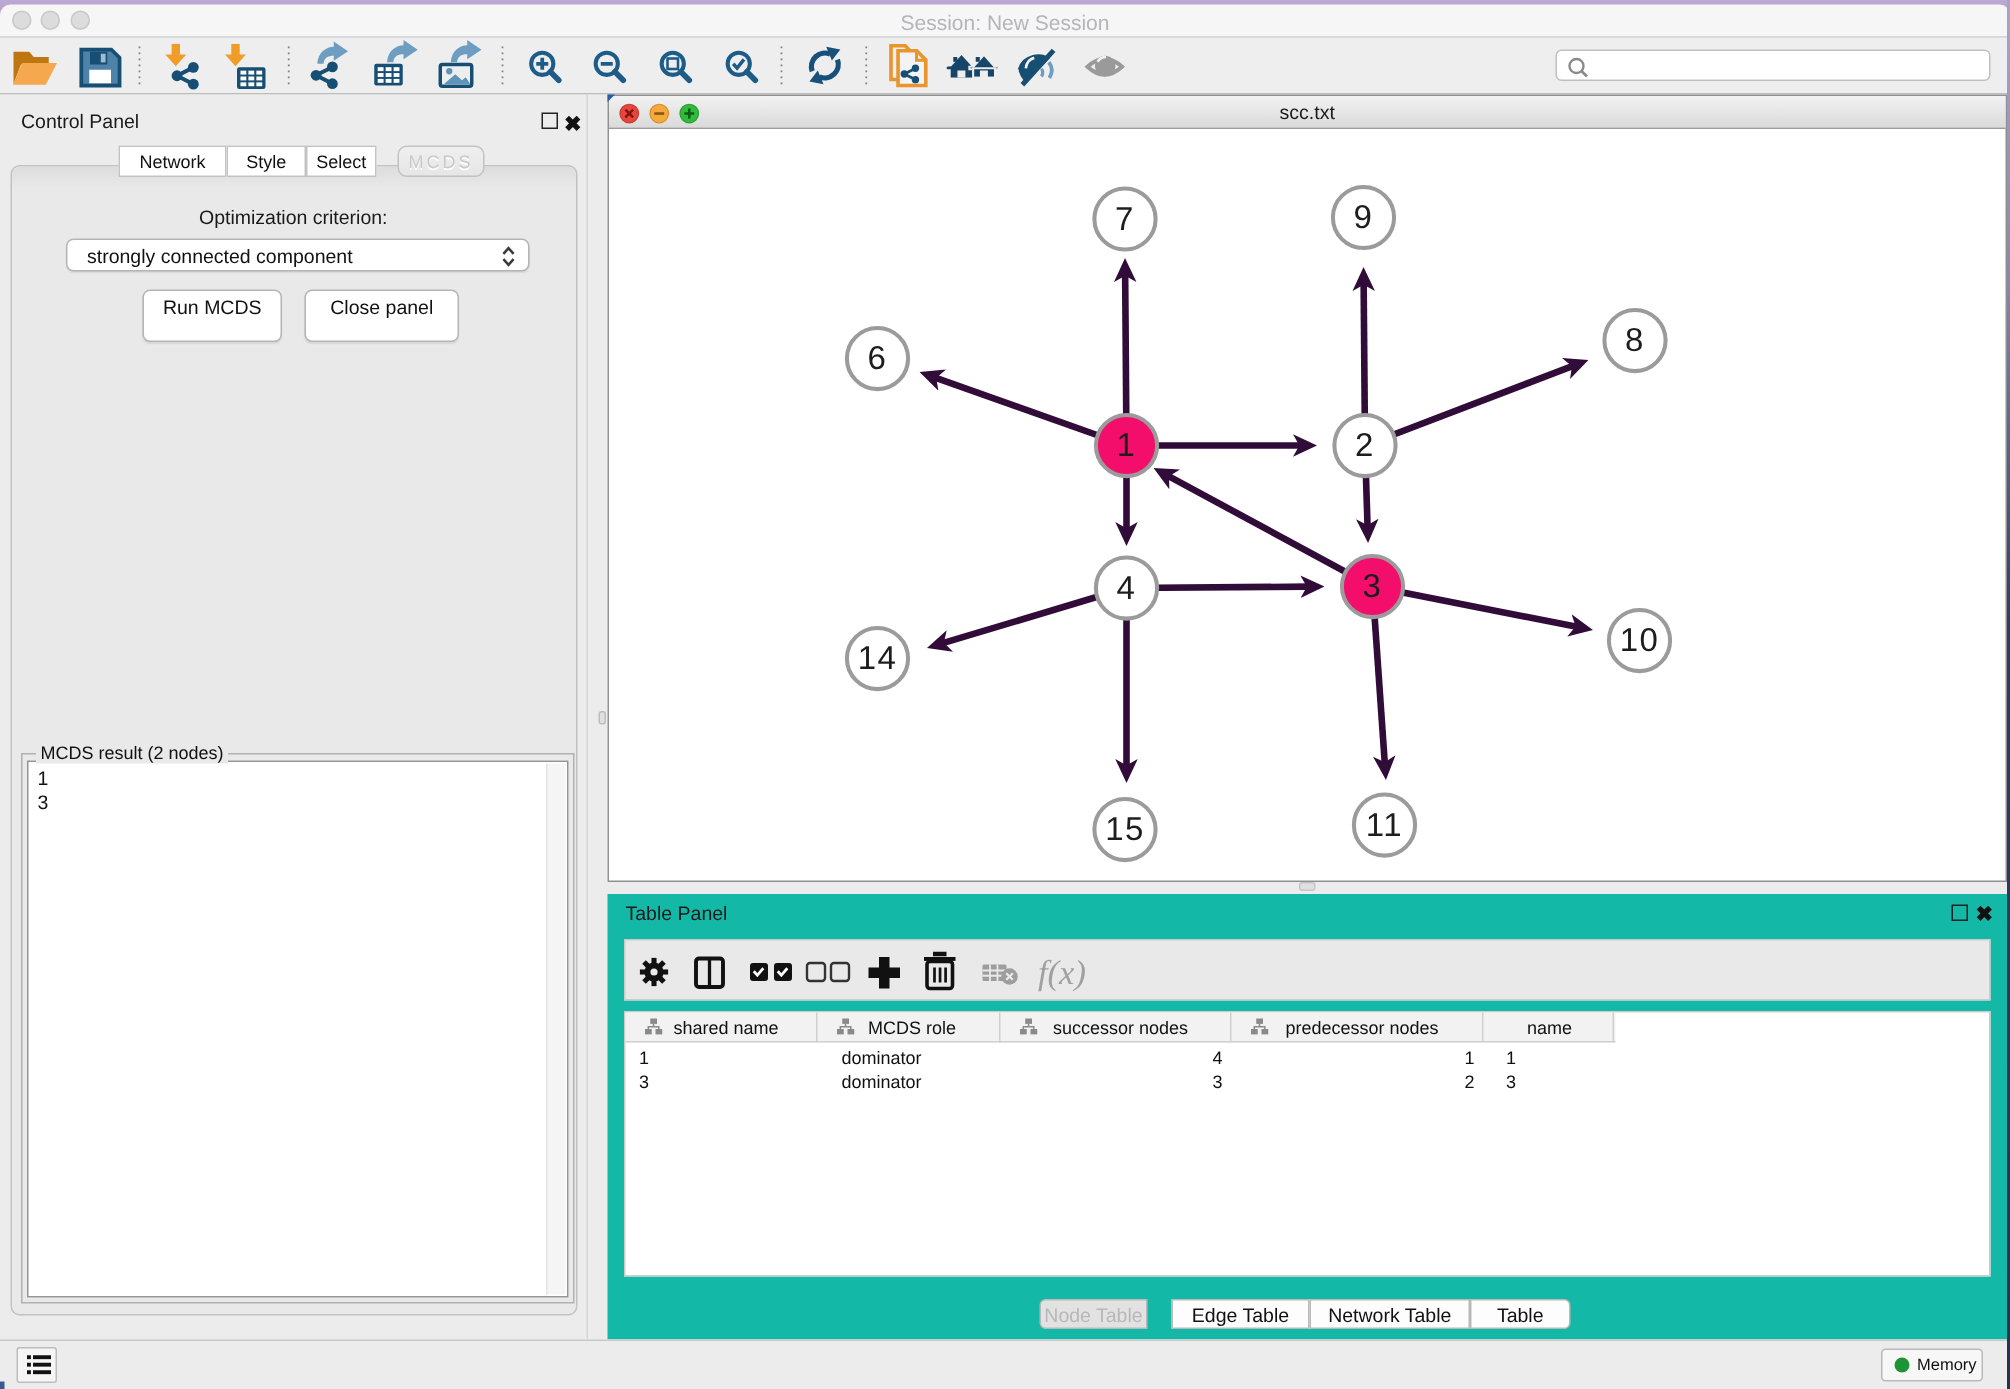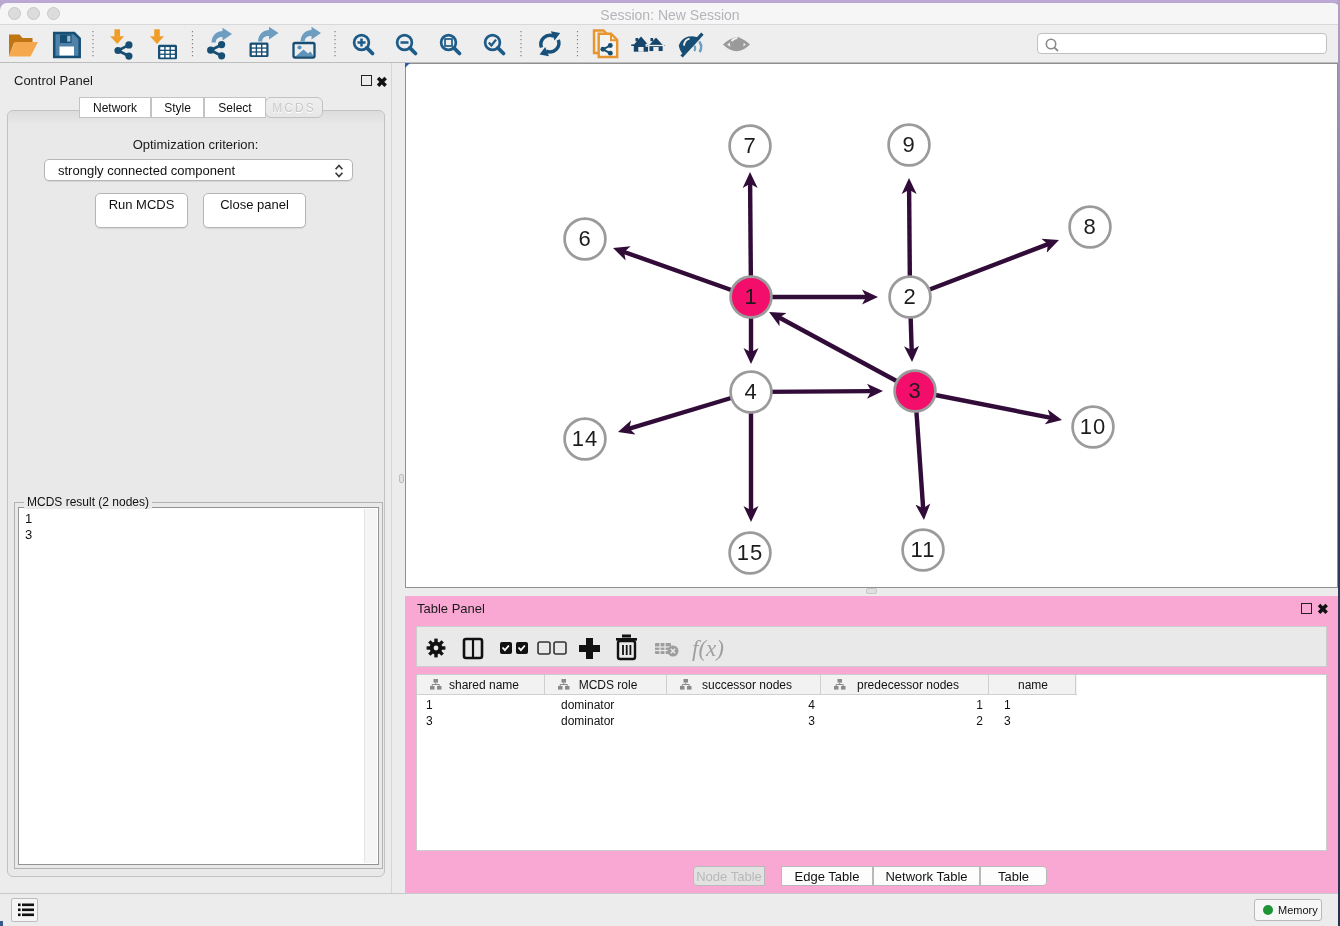--- a/index.html
+++ b/index.html
@@ -39,21 +39,21 @@
   #hsplit { left:405px; top:588px; width:935px; height:8px; background:#ececec; }
   #hgrip { position:absolute; left:461px; top:0px; width:11px; height:6px; background:#e0e0e0; border:1px solid #c6c6c6; border-radius:2px; }
 
   
   #netframe { left:405px; top:63px; width:933px; height:525px; background:#fff; border:1px solid #909090; }
   #nf-title { position:absolute; left:0; top:0; width:100%; height:22px; background:linear-gradient(#f2f2f2,#dadada); border-bottom:1px solid #9c9c9c; }
   #nf-text { position:absolute; top:3px; left:0; width:100%; text-align:center; font-size:13px; color:#1a1a1a; }
   #graph { position:absolute; left:1px; top:24px; }
 
   
-  #tablepanel { left:405px; top:596px; width:935px; height:297px; background:#f9a8d4; }
+  #tablepanel { left:405px; top:596px; width:935px; height:297px; background:#14b8a6; }
   #tp-title { position:absolute; left:12px; top:5px; font-size:13px; color:#1a1a1a; }
   #tp-toolbar { position:absolute; left:11px; top:30px; width:911px; height:41px; border:1px solid #cccccc; background:#e9e9e9; }
   #tp-table { position:absolute; left:11px; top:78px; width:911px; height:177px; background:#fff; border:1px solid #cccccc; }
   #tp-header { position:absolute; left:0; top:0; width:660px; height:20px; background:#f2f2f2; border-bottom:1px solid #d0d0d0; }
   .th { position:absolute; top:0; height:20px; border-right:1px solid #cfcfcf; font-size:12px; color:#111; text-align:center; line-height:20px; }
   .td { position:absolute; font-size:12px; color:#111; height:16px; line-height:16px; }
   #tp-tabs { position:absolute; left:288px; top:270px; height:20px; }
   .tptab { position:absolute; top:0; height:20px; border:1px solid #b9b9b9; background:#fdfdfd; font-size:13px; color:#111; text-align:center; line-height:19px; }
 
   
@@ -211,21 +211,21 @@
   </div>
   </div>
 
   <div class="abs" id="controlpanel">
     <div id="cp-title">Control Panel</div>
     <div class="panebtns" style="left:361px; font-weight:normal; border:1.5px solid #222; width:11px; height:11px; top:12px;"></div>
     <div class="panebtns" style="left:376px; font-size:14px;">✖</div>
     <div id="cp-tabs">
       <div class="cptab" style="left:0; width:72px;">Network</div>
       <div class="cptab" style="left:72px; width:53px;">Style</div>
-      <div class="cptab" style="left:125px; width:62px;text-align:center;">Select</div>
+      <div class="cptab" style="left:125px; width:47px;text-align:center;">Select</div>
       <div class="cptab" style="left:186px; width:58px; background:linear-gradient(#efefef,#e6e6e6); color:#c9c9c9; border:1px solid #c2c2c2; border-radius:6px; height:21px; letter-spacing:2px; text-shadow:0 1px 0 #fff;">MCDS</div>
     </div>
     <div id="cp-content"></div>
     <div id="optlabel">Optimization criterion:</div>
     <div id="dropdown">strongly connected component
       <svg width="10" height="14" viewBox="0 0 10 14" style="position:absolute; right:8px; top:4px;">
         <path d="M 1.6,5.2 L 5,1.4 L 8.4,5.2" fill="none" stroke="#3a3a3a" stroke-width="1.7"></path>
         <path d="M 1.6,8.8 L 5,12.6 L 8.4,8.8" fill="none" stroke="#3a3a3a" stroke-width="1.7"></path>
       </svg>
     </div>
@@ -241,20 +241,31 @@
       <div id="fs-legend">MCDS result (2 nodes)</div>
     </div>
   </div>
 
   <div class="abs" id="vsplit">
     <div id="vgrip"></div>
   </div>
 
   <div class="abs" id="netframe">
     <div style="position:absolute;left:-1px;top:-1px;width:0;height:0;border-top:5px solid #2a5caa;border-right:5px solid transparent;z-index:5;"></div>
+    <div id="nf-title">
+      <svg width="70" height="24" viewBox="0 0 70 24" style="position:absolute;left:0;top:0;">
+        <circle cx="13.5" cy="11.7" r="6.2" fill="#e8453c" stroke="#c93a30" stroke-width="0.8"></circle>
+        <path d="M 10.9,9.1 l 5.2,5.2 m 0,-5.2 l -5.2,5.2" stroke="#7e1610" stroke-width="1.6"></path>
+        <circle cx="33.5" cy="11.7" r="6.2" fill="#f4a93c" stroke="#dd8e2a" stroke-width="0.8"></circle>
+        <path d="M 30.2,11.7 h 6.6" stroke="#8a5a10" stroke-width="1.8"></path>
+        <circle cx="53.5" cy="11.7" r="6.2" fill="#32ba3c" stroke="#28a032" stroke-width="0.8"></circle>
+        <path d="M 50.2,11.7 h 6.6 M 53.5,8.4 v 6.6" stroke="#0e5e14" stroke-width="1.7"></path>
+      </svg>
+      <div id="nf-text">scc.txt</div>
+    </div>
     <svg id="graph" width="931" height="499" viewBox="0 0 931 499">
       <defs>
         <marker id="ah" markerUnits="userSpaceOnUse" markerWidth="17" markerHeight="16" refX="5" refY="8" orient="auto">
           <path d="M 0,0.5 L 16,8 L 0,15.5 L 4.2,8 Z" fill="#320C38"></path>
         </marker>
       </defs>
       <g stroke="#320C38" stroke-width="4.4" marker-end="url(#ah)">
         <line x1="344" y1="209" x2="343.1" y2="95.0"></line>
         <line x1="344" y1="209" x2="216.4" y2="163.7"></line>
         <line x1="344" y1="209" x2="460.0" y2="209.0"></line>

